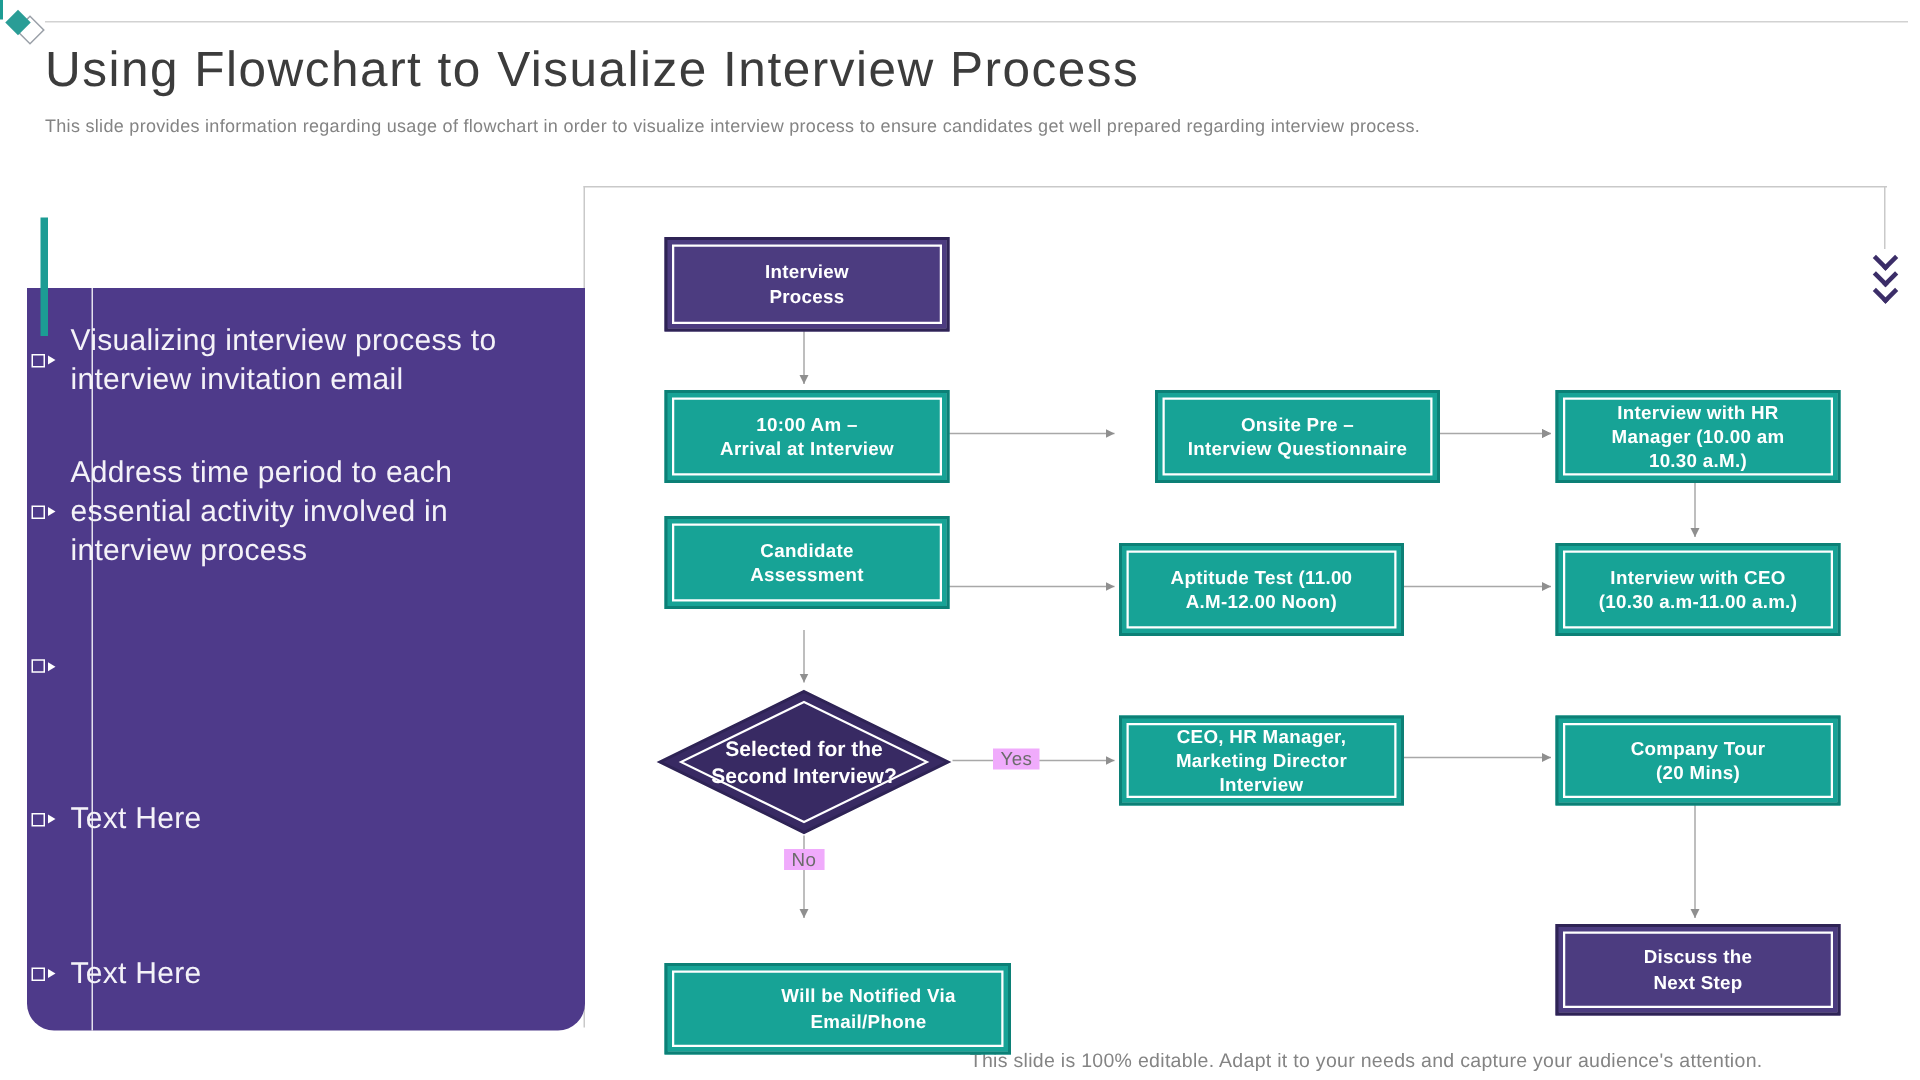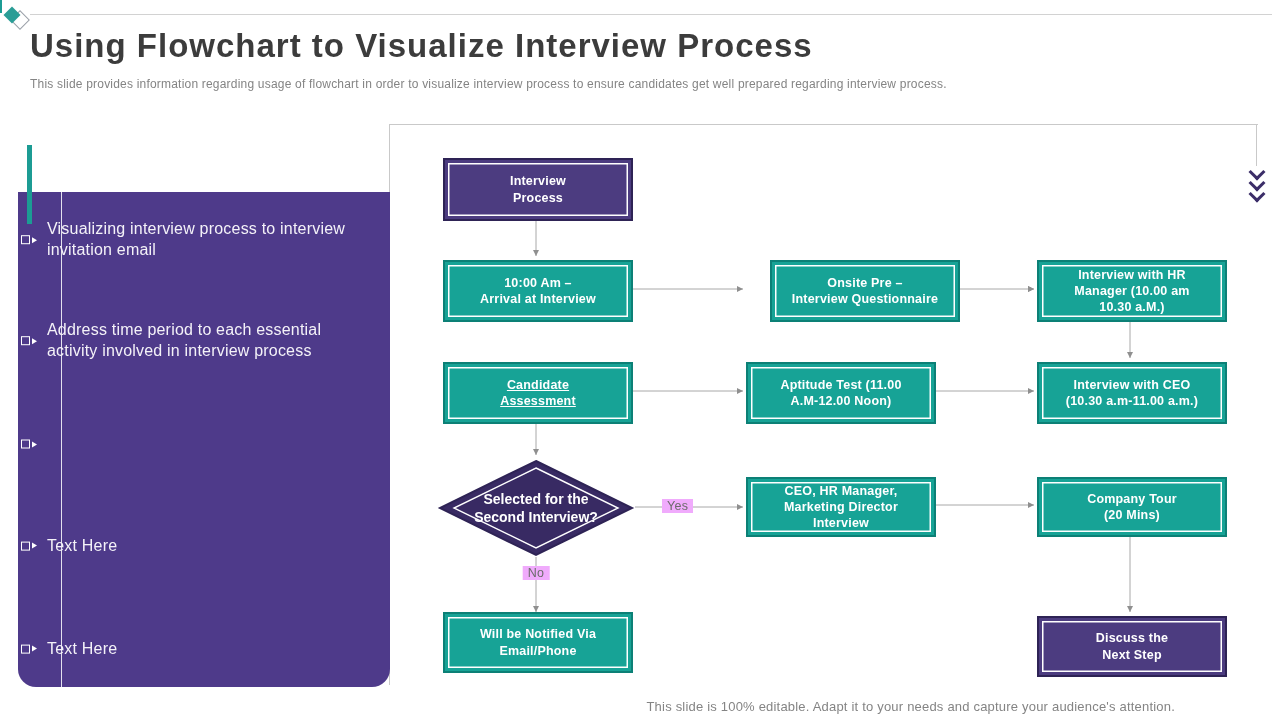--- a/index.html
+++ b/index.html
@@ -8,38 +8,38 @@
     background:#ffffff;font-family:"Liberation Sans",sans-serif;
   }
   
   .top-tick{position:absolute;left:0;top:0;width:2px;height:13px;background:#1c9c94;}
   .top-line{position:absolute;left:30px;top:14px;width:1242px;height:0;border-top:1px solid #d2d2d2;}
   .dia{position:absolute;width:12px;height:12px;transform:rotate(45deg);}
   .dia-back{left:13px;top:13px;border:1px solid #9aa0a8;background:#fff;}
   .dia-front{left:6px;top:9px;background:#2a9d96;}
   .title{
     position:absolute;left:30px;top:27px;width:900px;
-    font-size:33px;letter-spacing:1px;color:#3c3c3c;font-weight:700;
+    font-size:33px;letter-spacing:1px;color:#3c3c3c;font-weight:400;
   }
   .subtitle{position:absolute;left:30px;top:77px;width:960px;font-size:12px;color:#848484;letter-spacing:.2px;}
   
   .panel{
     position:absolute;left:18px;top:192px;width:372px;height:495px;
     background:#4e3a8a;border-radius:0 0 18px 18px;z-index:2;
   }
   .accent-bar{position:absolute;left:27px;top:145px;width:5px;height:79px;background:#1c9c94;z-index:3;}
   .guide-line{position:absolute;left:43px;top:0;width:1px;height:495px;background:rgba(255,255,255,.85);}
   .p-item{
     position:absolute;left:21px;width:345px;transform:translateY(-50%);
     display:flex;align-items:center;color:#f4f2f8;z-index:3;
   }
   .p-marker{width:26px;display:flex;align-items:center;flex:0 0 26px;}
   .sq{width:7px;height:7px;border:1px solid #fff;background:transparent;}
   .tri{width:0;height:0;border-left:5px solid #fff;border-top:3.5px solid transparent;border-bottom:3.5px solid transparent;margin-left:2px;}
-  .p-text{font-size:16px;line-height:1.3;width:310px;letter-spacing:.2px;}
+  .p-text{font-size:20px;line-height:1.3;width:310px;letter-spacing:.2px;}
   
   .frame{
     position:absolute;left:389px;top:124px;width:868px;height:560px;
     border-top:1px solid #c9c9c9;border-left:1px solid #c9c9c9;z-index:0;
   }
   .frame-right{position:absolute;left:1256px;top:124px;width:1px;height:42px;background:#c9c9c9;z-index:0;}
   .chev{
     position:absolute;left:1251px;width:9px;height:9px;
     border-right:3px solid #3b2d68;border-bottom:3px solid #3b2d68;transform:rotate(45deg);z-index:1;
   }
@@ -156,21 +156,21 @@
 <div class="fc-box teal" style="left:443px;top:260px;width:186px;height:58px;">10:00 Am –
 Arrival at Interview</div>
 
 <div class="fc-box teal" style="left:746px;top:260px;width:186px;height:58px;margin-left:24px;">Onsite Pre –
 Interview Questionnaire</div>
 
 <div class="fc-box teal" style="left:1037px;top:260px;width:186px;height:58px;">Interview with HR
 Manager (10.00 am
 10.30 a.M.)</div>
 
-<div class="fc-box teal" style="left:443px;top:362px;width:186px;height:58px;text-decoration:underline;">Candidate
+<div class="fc-box teal" style="left:443px;top:344px;width:186px;height:58px;">Candidate
 Assessment</div>
 
 <div class="fc-box teal" style="left:746px;top:362px;width:186px;height:58px;">Aptitude Test (11.00
 A.M-12.00 Noon)</div>
 
 <div class="fc-box teal" style="left:1037px;top:362px;width:186px;height:58px;">Interview with CEO
 (10.30 a.m-11.00 a.m.)</div>
 
 <div class="decision-wrap">
   <svg width="198" height="98" viewBox="0 0 198 98">
@@ -181,21 +181,21 @@
 Second Interview?</div>
 </div>
 
 <div class="fc-box teal" style="left:746px;top:477px;width:186px;height:56px;">CEO, HR Manager,
 Marketing Director
 Interview</div>
 
 <div class="fc-box teal" style="left:1037px;top:477px;width:186px;height:56px;">Company Tour
 (20 Mins)</div>
 
-<div class="fc-box teal" style="left:443px;top:612px;width:186px;height:57px;">Will be Notified Via
+<div class="fc-box teal" style="left:443px;top:642px;width:186px;height:57px;padding-left:41px;">Will be Notified Via
 Email/Phone</div>
 
 <div class="fc-box purple" style="left:1037px;top:616px;width:186px;height:57px;">Discuss the
 Next Step</div>
 
 <span class="edge-label yes-label">Yes</span>
 <span class="edge-label no-label">No</span>
 
 <div class="footer-note">This slide is 100% editable. Adapt it to your needs and capture your audience's attention.</div>
 

